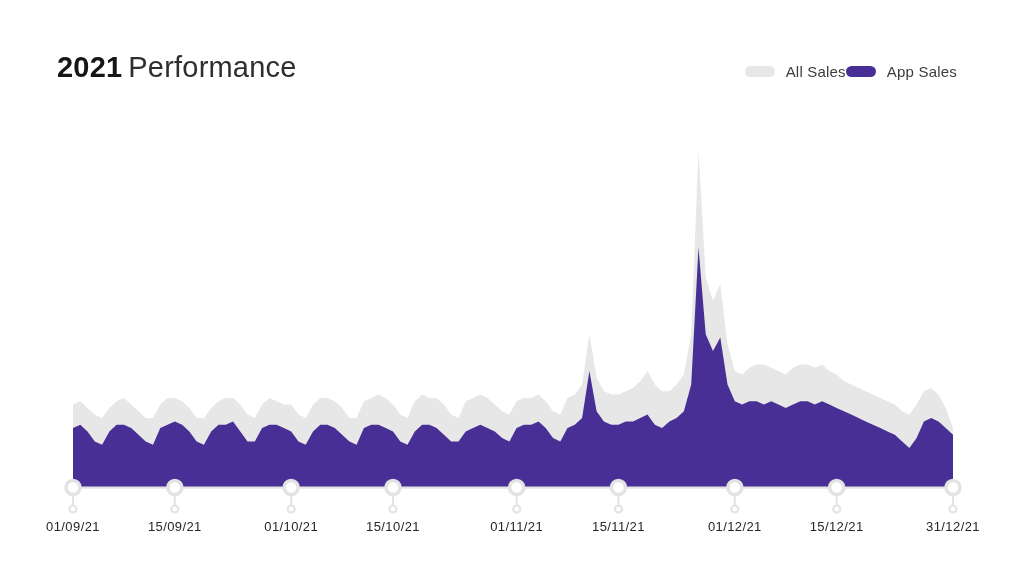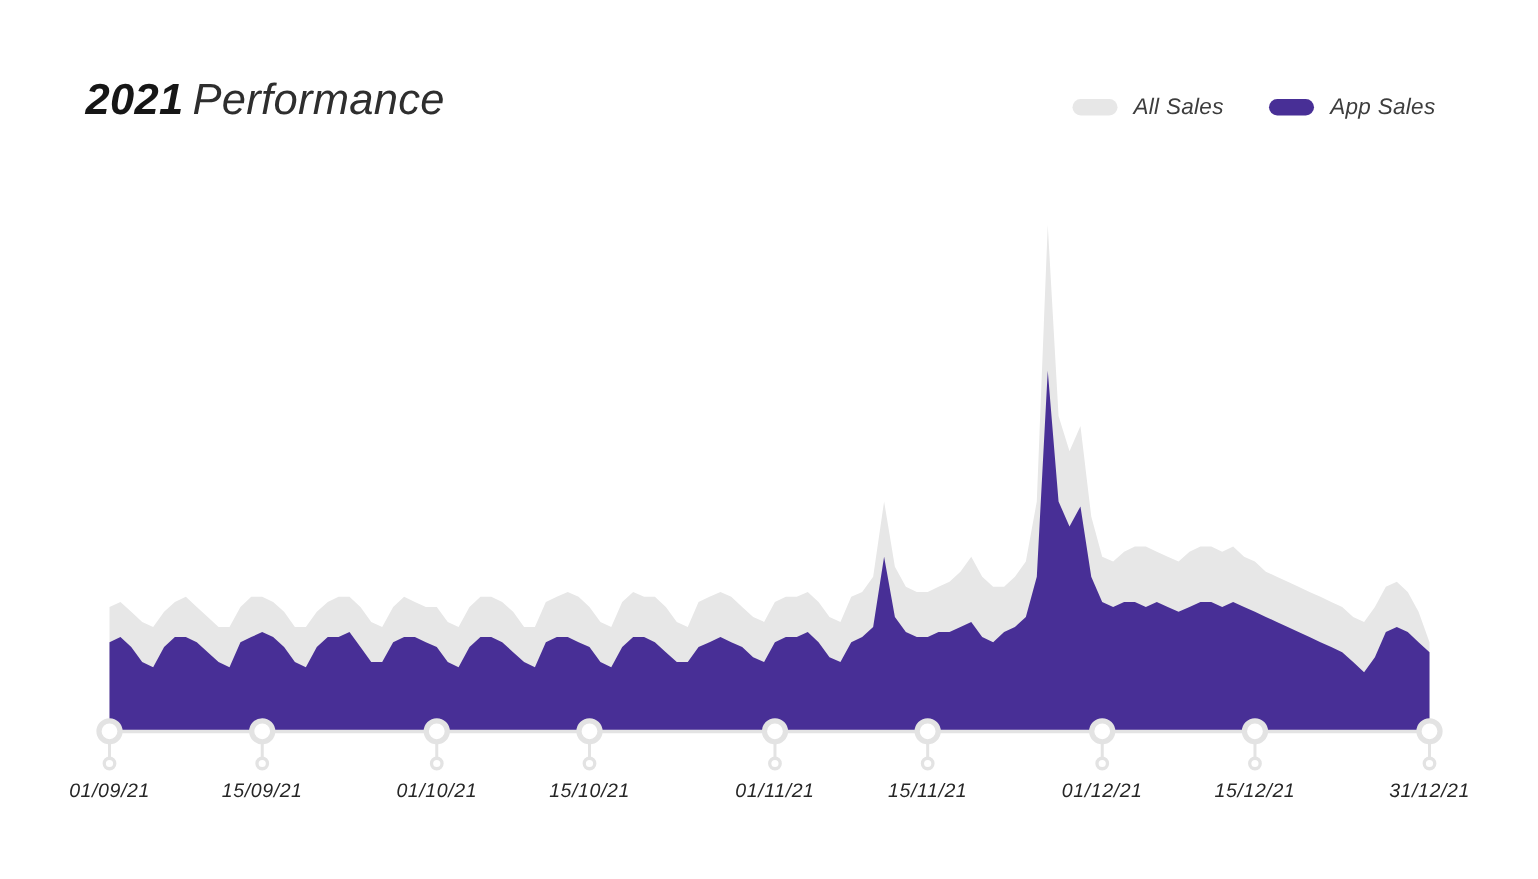--- a/index.html
+++ b/index.html
@@ -2,35 +2,34 @@
 <html><head>
 <meta charset="utf-8">
 <style>
   html,body{margin:0;padding:0;background:#fff;}
   .page{
     position:relative;
     width:1025px;height:586px;
     background:#ffffff;
     overflow:hidden;
     font-family:"Liberation Sans", sans-serif;
-    font-style:italic;
   }
   .header{
     position:absolute;left:0;top:0;width:1025px;height:100px;
   }
   .title{
     position:absolute;left:57px;top:52px;margin:0;
     font-size:29px;line-height:30px;color:#1d1d1d;
     font-weight:400;letter-spacing:0.2px;white-space:nowrap;
   }
   .title .year{font-weight:700;color:#161616;}
   .title .rest{font-weight:400;color:#2e2e2e;margin-left:6px;}
   .legend{
     position:absolute;right:68px;top:63px;
-    display:flex;align-items:center;gap:30px;
+    display:flex;align-items:center;
   }
   .legend-item{
     display:flex;align-items:center;gap:11px;cursor:default;
   }
   .swatch{
     width:30px;height:11px;border-radius:6px;display:inline-block;
   }
   .legend-label{
     font-size:15px;color:#3d3d3d;letter-spacing:0.2px;
   }

